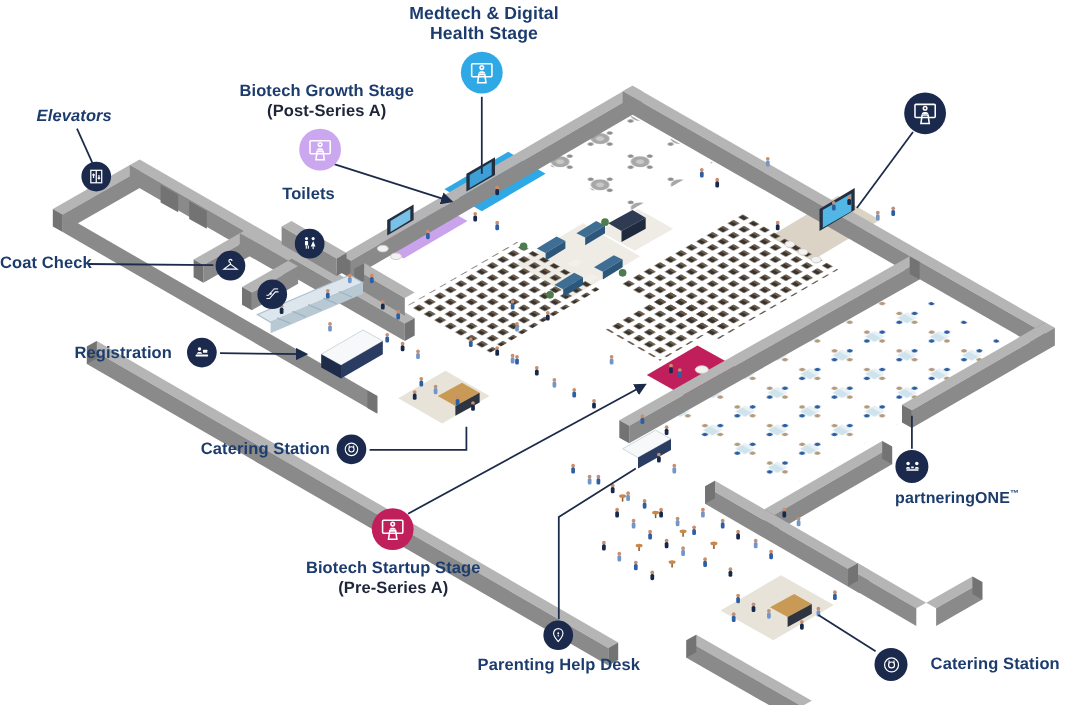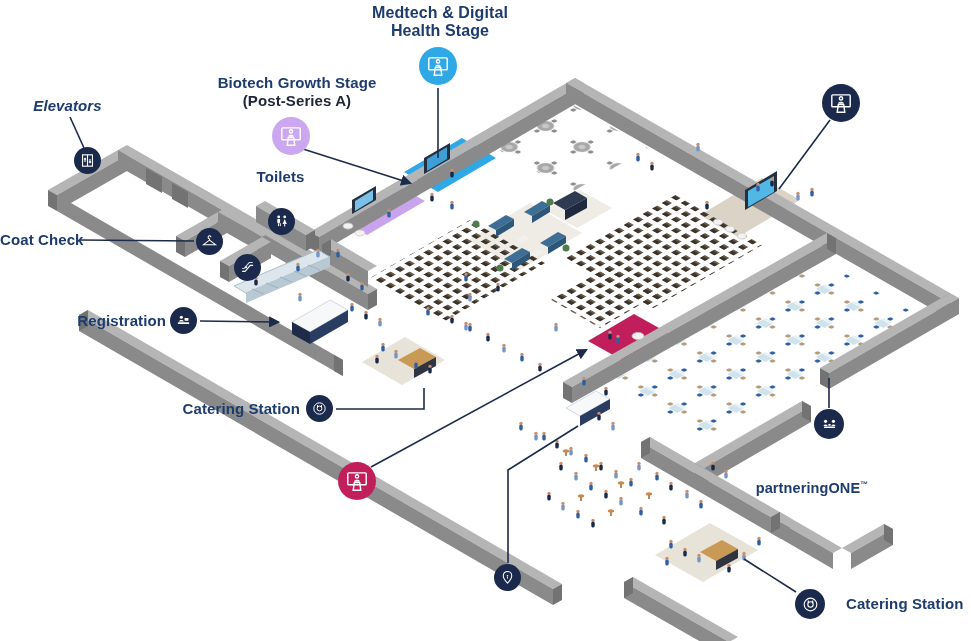--- a/index.html
+++ b/index.html
@@ -336,27 +336,34 @@
 </div>
 <div class="lbl" style="left:20px;top:97px;width:95px;font-style:italic;">
   <span>Elevators</span>
 </div>
 <div class="lbl" style="left:238px;top:168px;width:85px;">
   <span>Toilets</span>
 </div>
 <div class="lbl" style="left:0px;top:231px;width:80px;text-align:right;">
   <span>Coat Check</span>
 </div>
-<div class="lbl" style="left:58px;top:312px;width:108px;text-align:right;">
+<div class="lbl" style="left:58px;top:312px;width:108px;">
   <span>Registration</span>
 </div>
 <div class="lbl" style="left:178px;top:400px;width:122px;text-align:right;">
   <span>Catering Station</span>
 </div>
-<div class="lbl" style="left:712px;top:440px;width:200px;font-size:14.5px;margin-top:36px;">
+<div class="lbl" style="left:255px;top:508px;width:205px;">
+  <span>Biotech Startup Stage</span><br>
+  <span class="l2">(Pre-Series A)</span>
+</div>
+<div class="lbl" style="left:405px;top:596px;width:206px;">
+  <span>Parenting Help Desk</span>
+</div>
+<div class="lbl" style="left:770px;top:440px;width:200px;font-size:14.5px;">
   <span>partneringONE</span><span class="tm">™</span>
 </div>
 <div class="lbl" style="left:846px;top:595px;width:125px;text-align:left;">
   <span>Catering Station</span>
 </div>
 
 <div class="ic big c-blue" style="left:419px;top:47px;">
   <svg width="26" height="26" viewBox="0 0 24 24" fill="none" stroke="#fff" stroke-width="1.3">
     <rect x="3.5" y="4.5" width="17" height="11" rx="0.8"></rect>
     <circle cx="12" cy="7.8" r="1.5"></circle>

